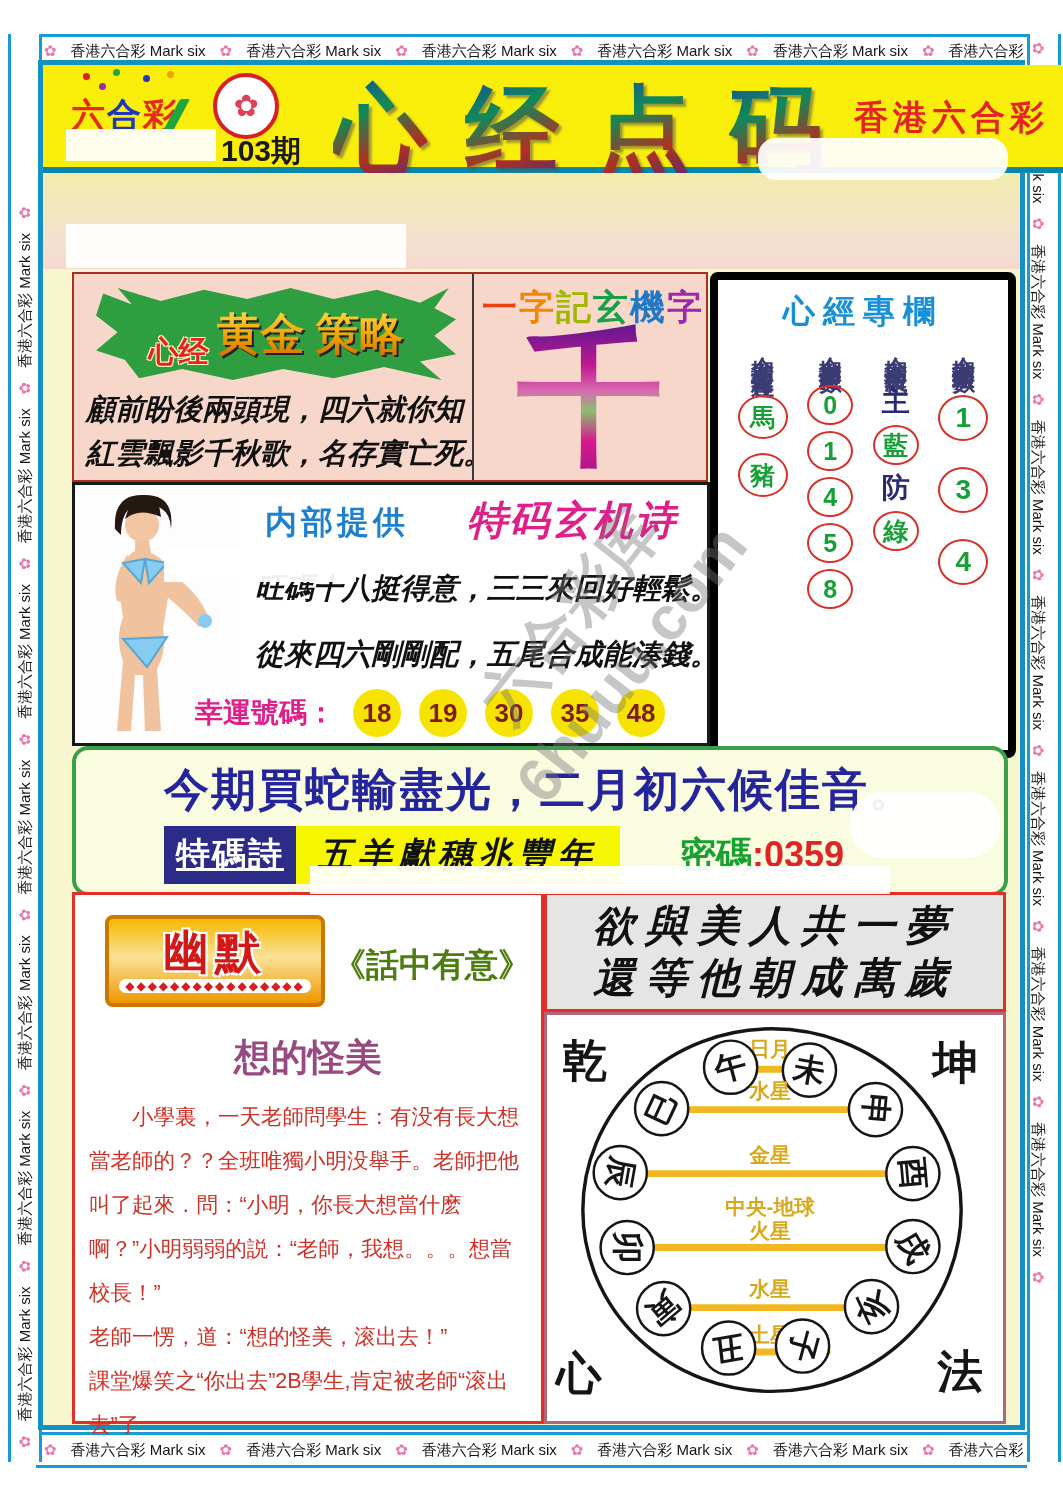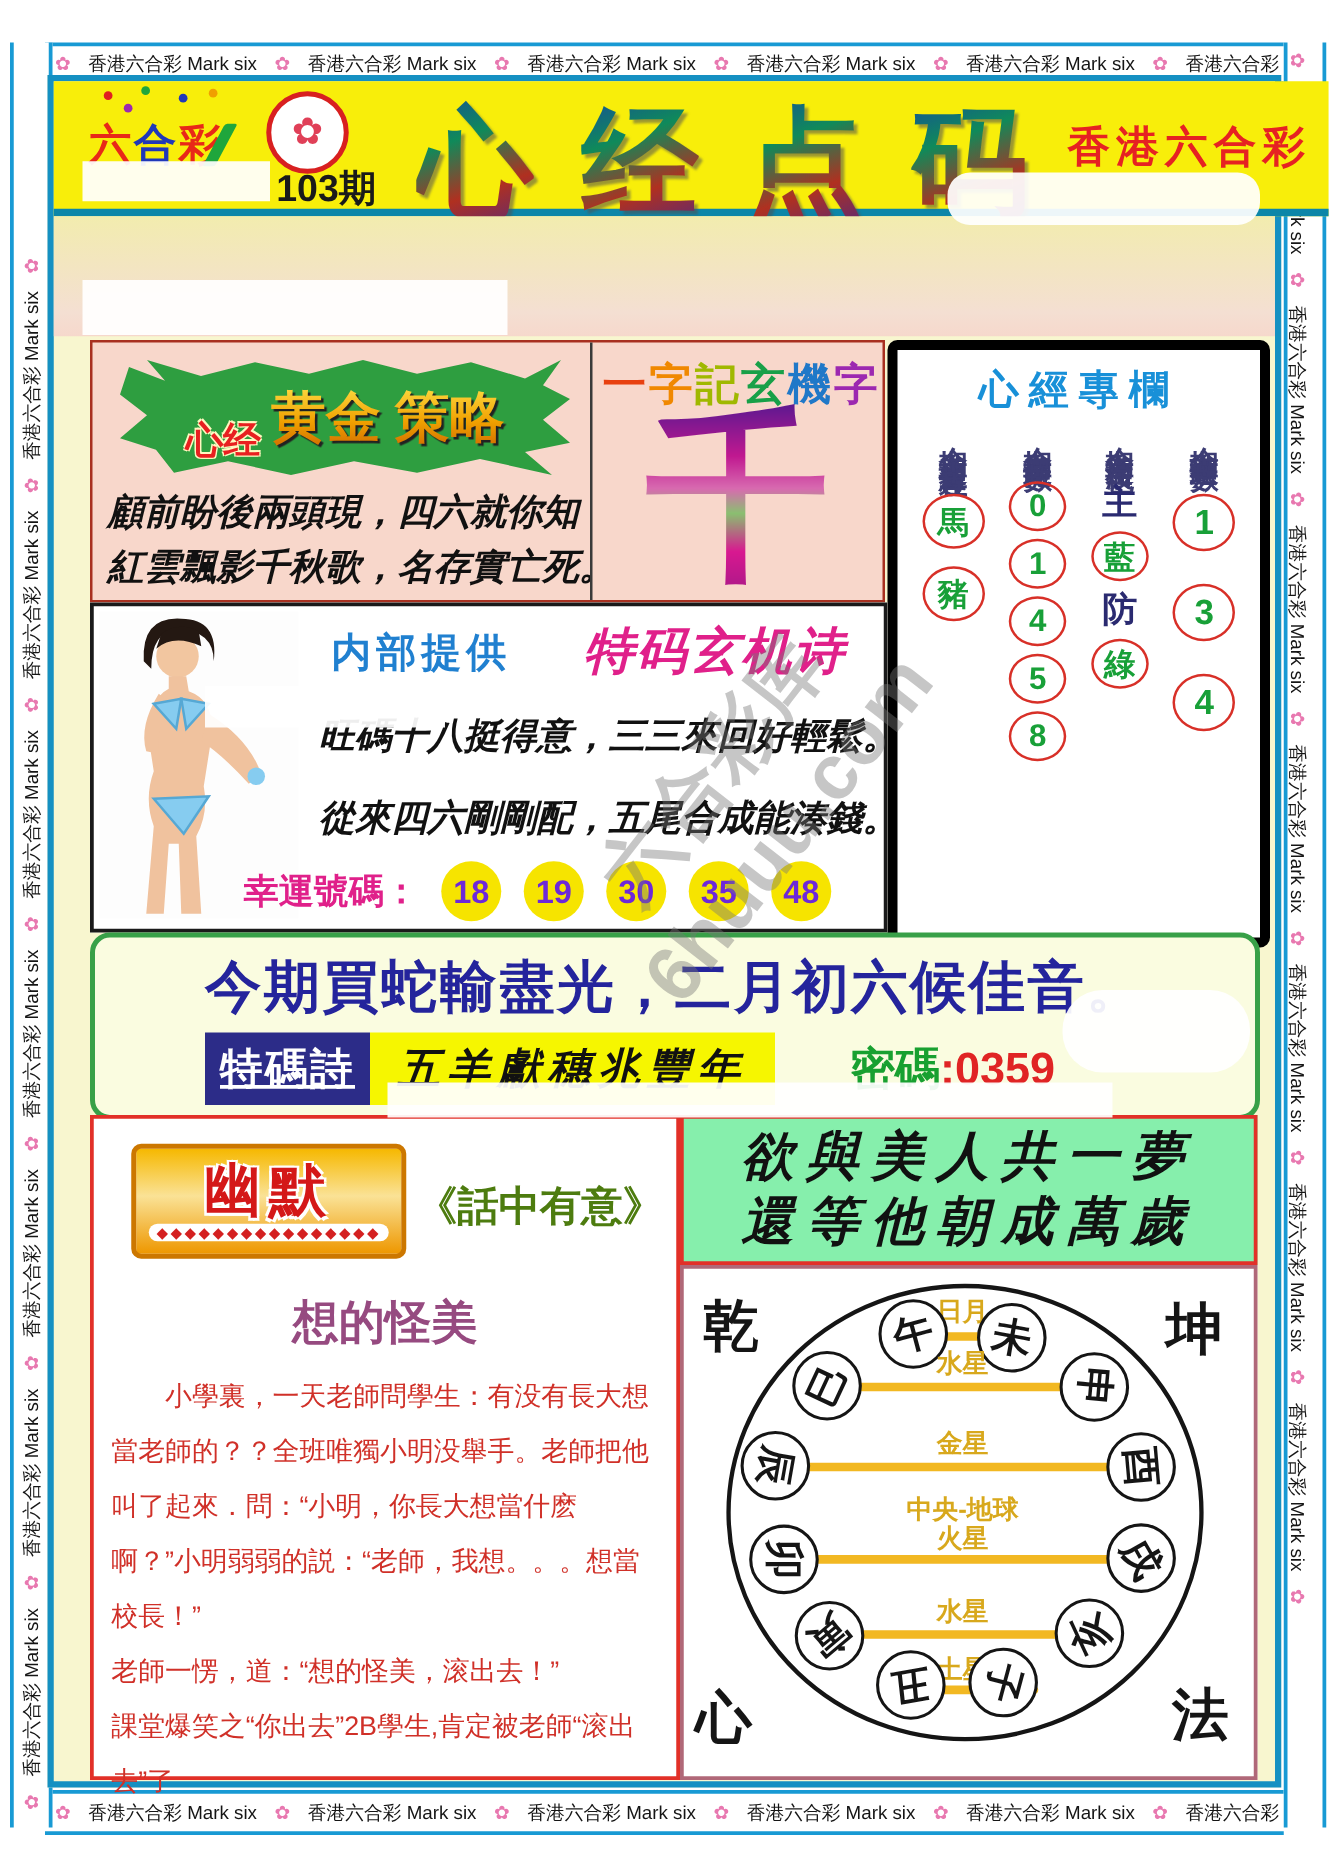--- a/index.html
+++ b/index.html
@@ -94,21 +94,21 @@
            border:3px solid #1a1a1a;}
   .photo{position:absolute;left:4px;top:4px;width:160px;height:246px;overflow:hidden;}
   .sp-tag{position:absolute;left:190px;top:16px;font-size:32px;font-weight:bold;color:#2080d0;letter-spacing:4px;}
   .sp-title{position:absolute;left:392px;top:8px;font-size:40px;font-weight:bold;color:#e0208a;
             font-family:"Liberation Serif","DejaVu Serif",serif;font-style:italic;letter-spacing:2px;}
   .sp-line{position:absolute;left:180px;width:445px;font-size:29px;font-weight:bold;color:#111;white-space:nowrap;
            font-family:"Liberation Serif","DejaVu Serif",serif;font-style:italic;}
   .sp-line.l1{top:84px;} .sp-line.l2{top:150px;}
   .lucky-row{position:absolute;left:120px;top:204px;display:flex;align-items:center;gap:18px;}
   .lucky-label{font-size:28px;font-weight:bold;color:#e0208a;font-family:"Liberation Serif","DejaVu Serif",serif;}
-  .lucky-num{width:48px;height:48px;border-radius:50%;background:#f6e400;color:#6d28d9;font-weight:bold;
+  .lucky-num{width:48px;height:48px;border-radius:50%;background:#f6e400;color:#7f1d1d;font-weight:bold;
              font-size:26px;display:flex;align-items:center;justify-content:center;}
 
   
   .banner{position:absolute;left:72px;top:746px;width:928px;height:142px;background:#fafce0;
           border:4px solid #38a048;border-radius:16px;}
   .banner-line{margin-top:10px;text-align:center;font-size:45px;font-weight:bold;color:#24249c;letter-spacing:2px;}
   .banner-row{position:absolute;left:88px;top:76px;display:flex;align-items:center;}
   .tag-box{background:#2c2c88;color:#ffffff;font-size:34px;font-weight:bold;padding:6px 12px;letter-spacing:2px;text-decoration:underline;}
   .poem-box{background:#f6f600;color:#111;font-size:34px;font-weight:bold;padding:6px 22px;letter-spacing:6px;
             font-family:"Liberation Serif","DejaVu Serif",serif;font-style:italic;}
@@ -127,21 +127,21 @@
   .badge .trim{margin-top:3px;background:#ffffff;border-radius:8px;padding:0 6px;color:#d42020;
      font-size:12px;letter-spacing:2px;line-height:14px;white-space:nowrap;overflow:hidden;max-width:190px;}
   .series{position:absolute;left:258px;top:48px;font-size:33px;font-weight:bold;color:#4d7c0f;
      font-family:"Liberation Serif","DejaVu Serif",serif;text-align:right;}
   .humor-title{position:absolute;left:0;right:0;top:138px;text-align:center;font-size:37px;font-weight:bold;color:#964a80;}
   .humor-body{position:absolute;left:14px;right:12px;top:200px;color:#d03028;font-size:21.5px;line-height:2.05;}
   .humor-body p{margin:0;}
   .humor-body p.indent{text-indent:2em;}
 
   
-  .beauty{position:absolute;left:544px;top:892px;width:456px;height:114px;background:#86efac;
+  .beauty{position:absolute;left:544px;top:892px;width:456px;height:114px;background:#e5e5e5;
           border:3px solid #e23028;display:flex;flex-direction:column;align-items:center;justify-content:center;}
   .beauty div{font-size:42px;font-weight:bold;color:#111;letter-spacing:10px;line-height:1.25;
           font-family:"Liberation Serif","DejaVu Serif",serif;font-style:italic;white-space:nowrap;}
 
   
   .diagram{position:absolute;left:544px;top:1012px;width:456px;height:406px;background:#ffffff;
            border:3px solid #b06878;}
 
   
   .censor{position:absolute;background:rgba(255,255,255,.93);z-index:40;}

